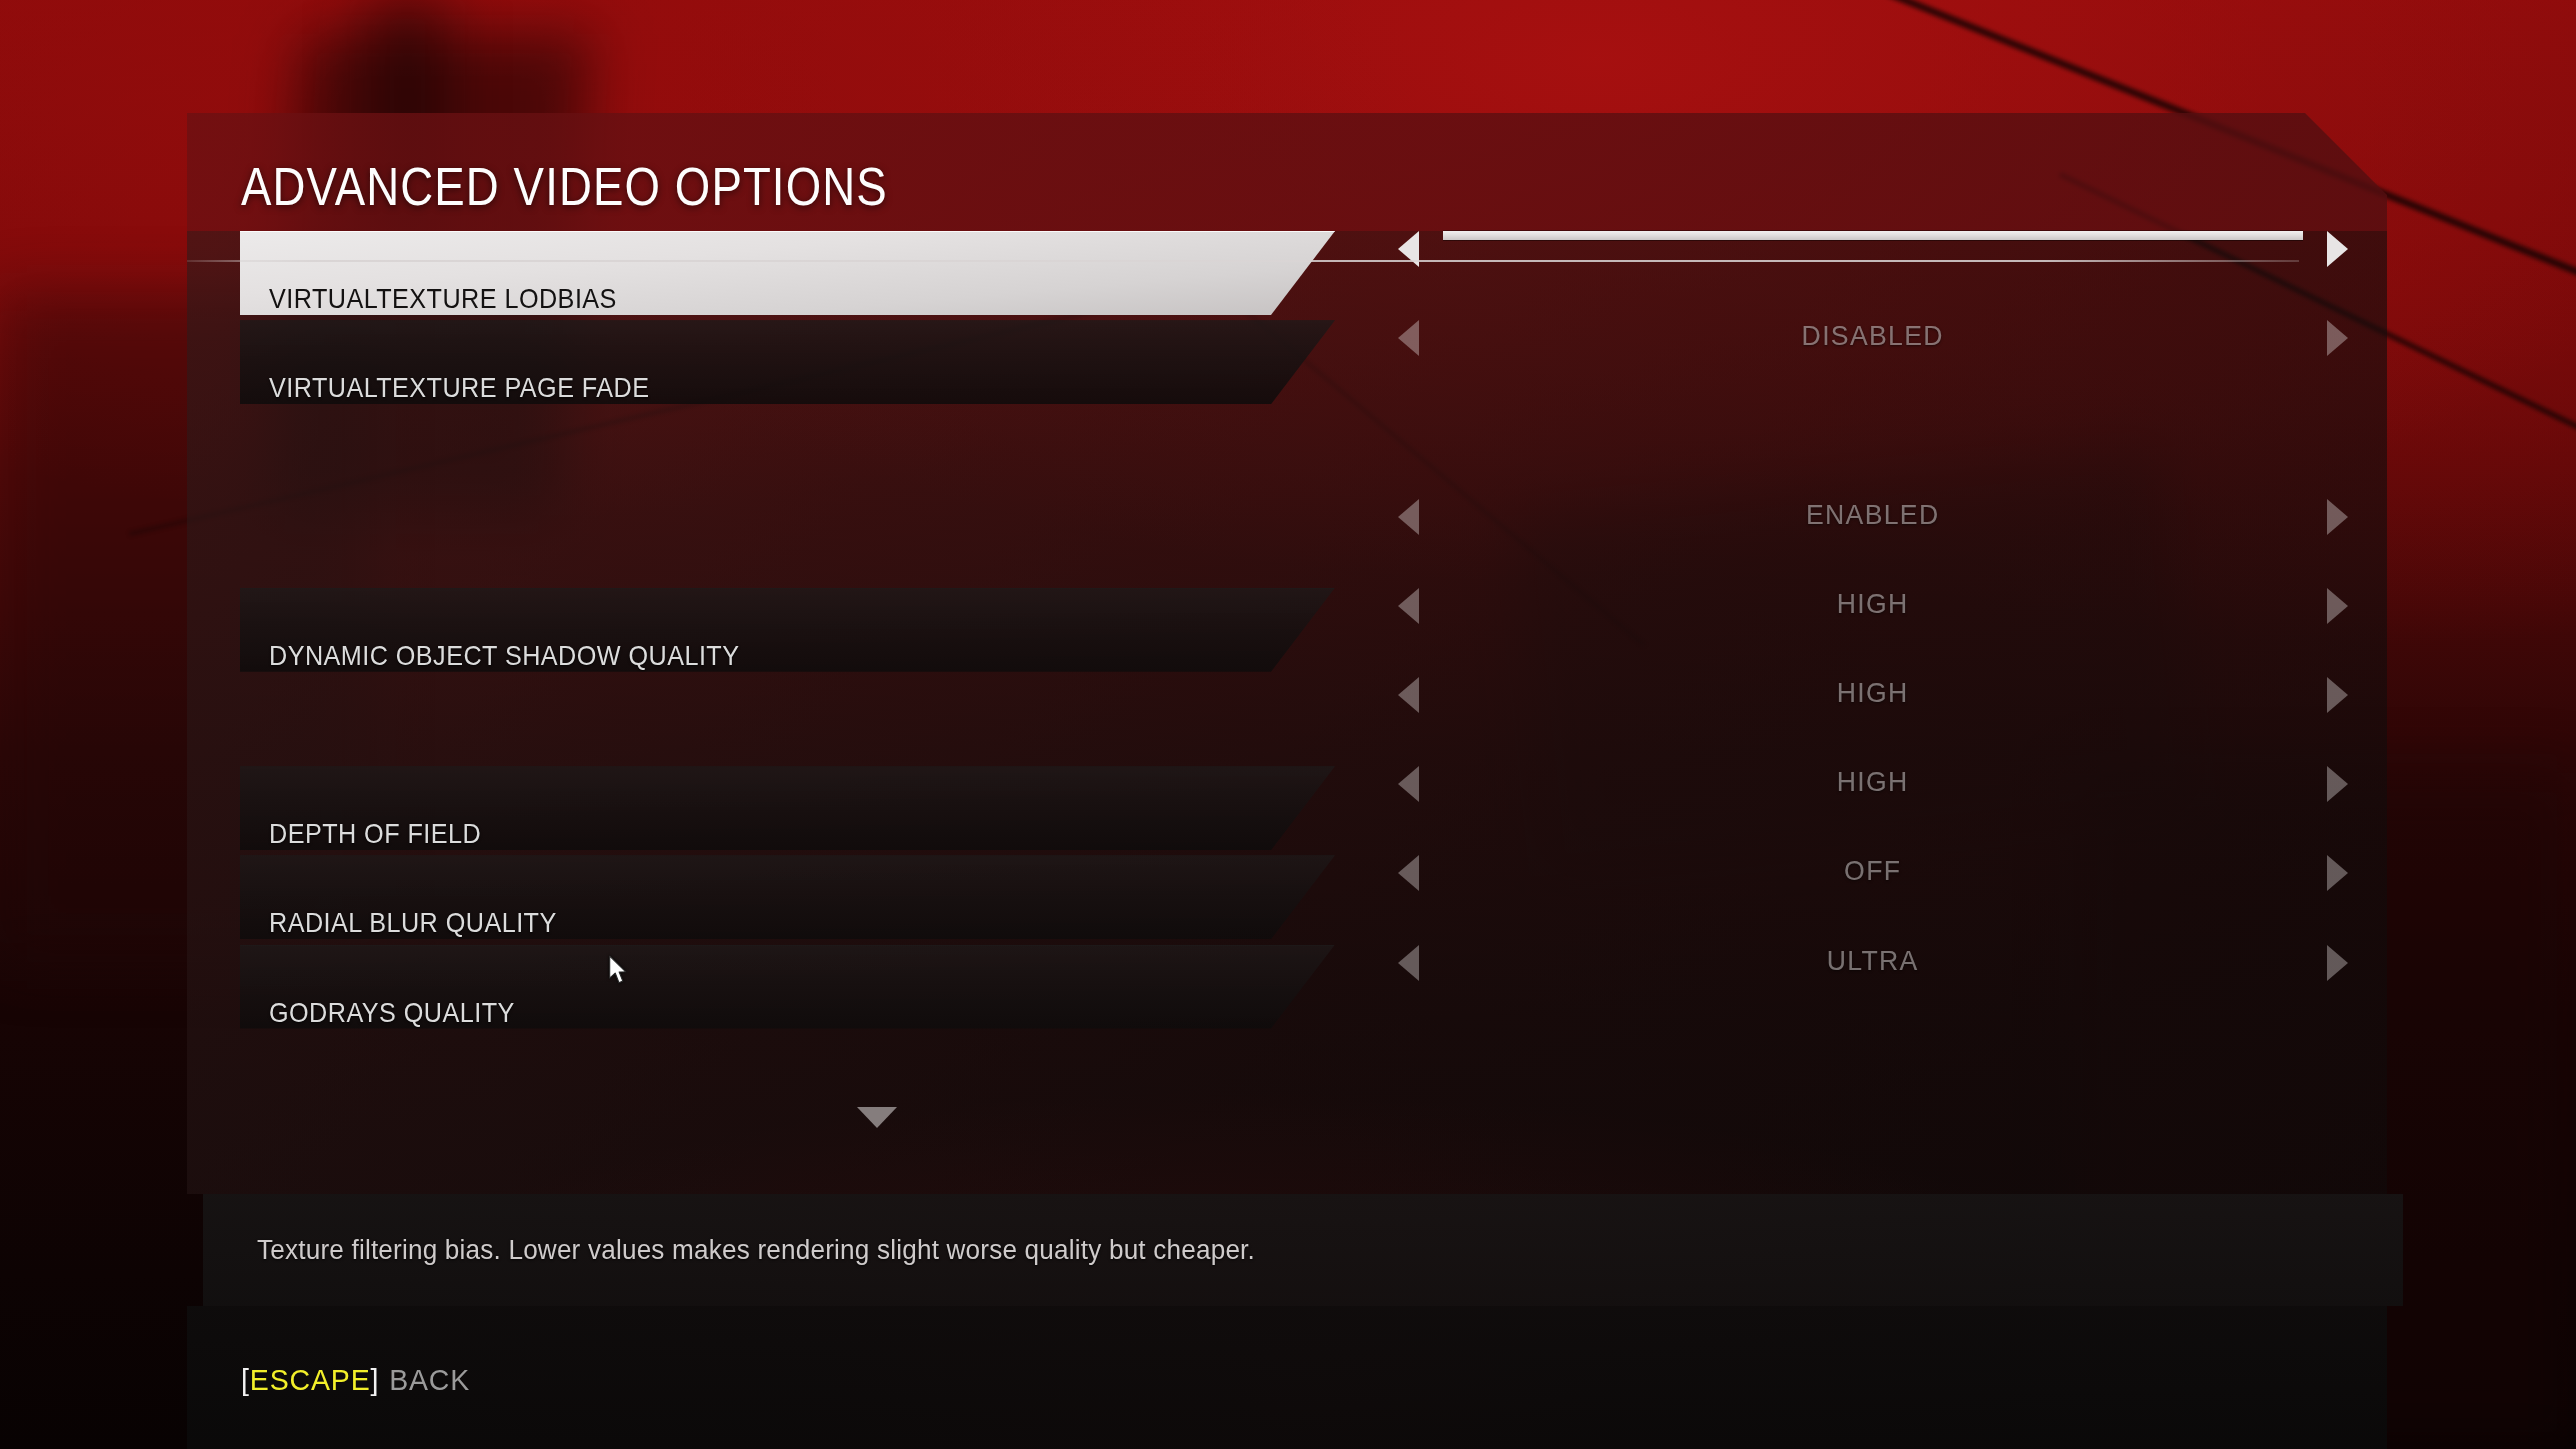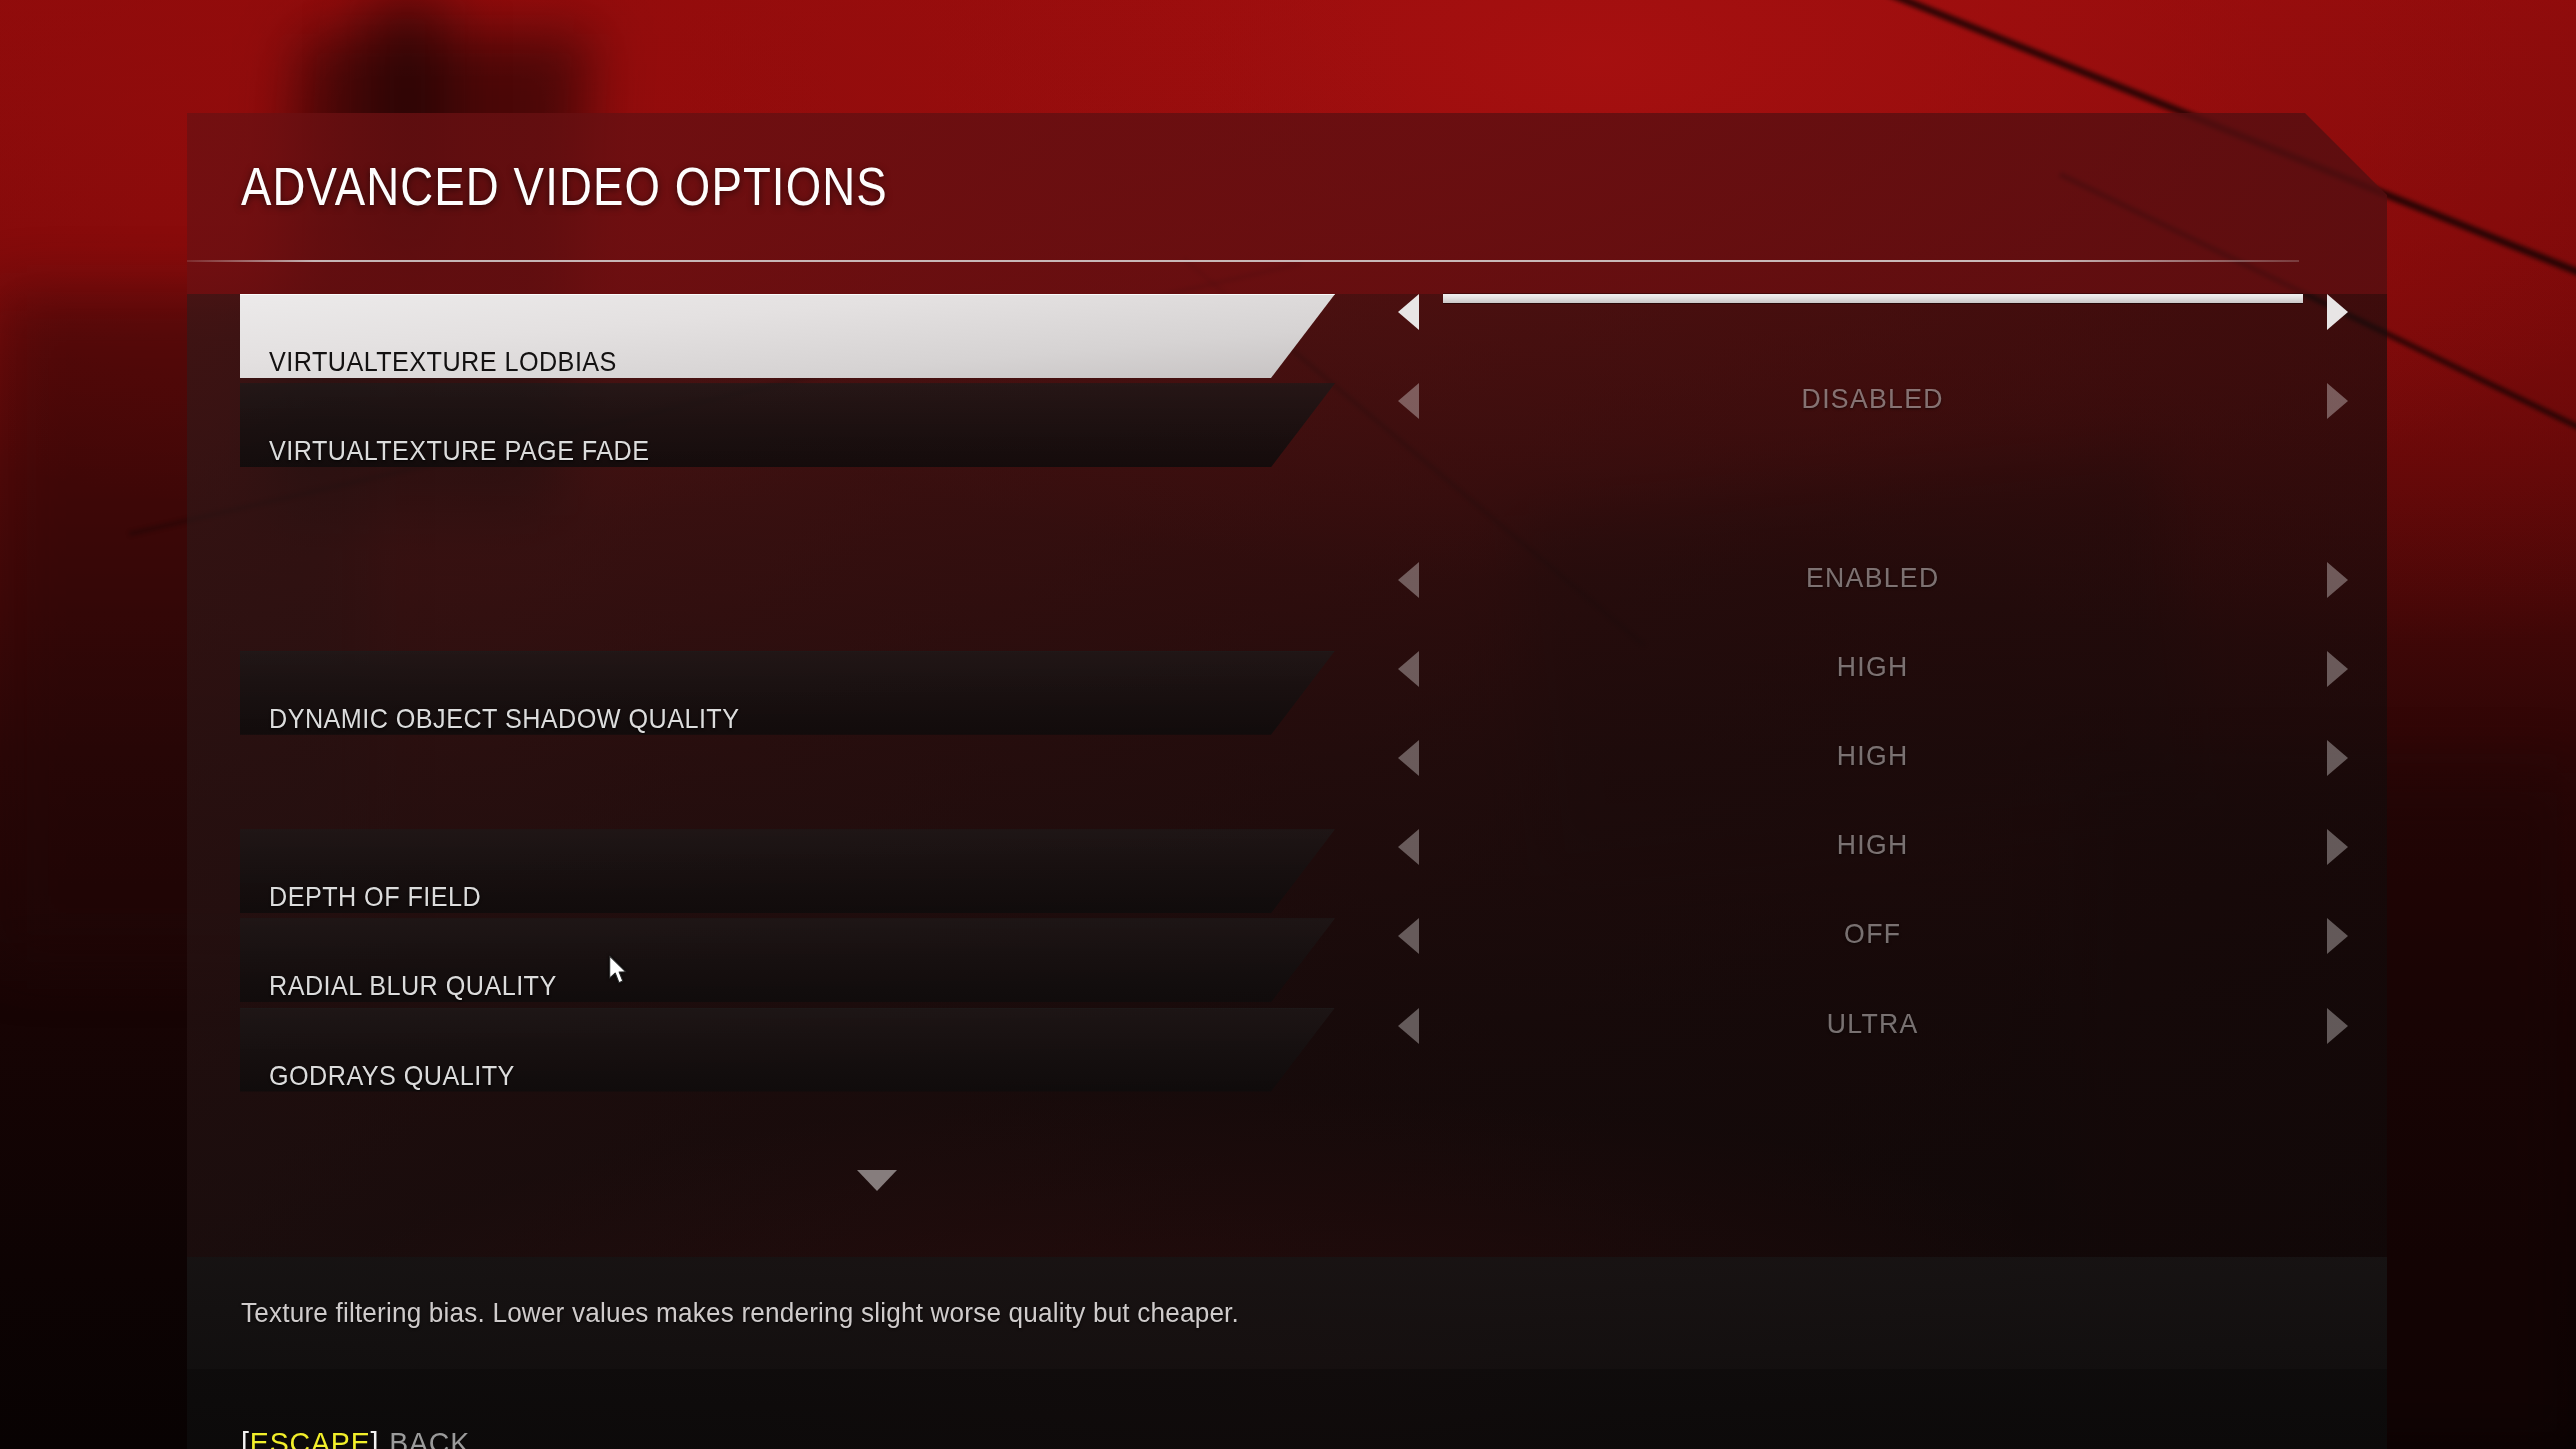--- a/index.html
+++ b/index.html
@@ -40,21 +40,21 @@
   
   #panel {
     position:absolute;
     left:187px; top:113px;
     width:2200px; height:1223px;
   }
 
   
   #header {
     position:relative;
-    height:181px;
+    height:118px;
     background:linear-gradient(100deg, rgba(108,16,18,.80) 0%, rgba(96,15,17,.80) 40%, rgba(84,14,16,.82) 100%);
     -webkit-clip-path: polygon(0 0, calc(100% - 82px) 0, 100% 82px, 100% 100%, 0 100%);
     clip-path: polygon(0 0, calc(100% - 82px) 0, 100% 82px, 100% 100%, 0 100%);
   }
   #header-title {
     position:absolute;
     left:54px; top:43px;
     font-size:53px;
     letter-spacing:1.3px;
     color:#fdfdfd;
@@ -159,21 +159,21 @@
     left:670px; top:876px;
     width:0; height:0;
     border-left:20px solid transparent;
     border-right:20px solid transparent;
     border-top:21.5px solid rgba(200,196,196,.62);
   }
 
   
   #desc {
     position:absolute;
-    left:0; top:963px;
+    left:16px; top:963px;
     width:100%; height:112px;
     background:linear-gradient(180deg, rgba(23,20,20,.92) 0%, rgba(18,16,16,.94) 100%);
     display:flex; align-items:center;
   }
   #desc-text {
     margin-left:54px;
     font-size:27.5px;
     color:#cfcbcb;
     letter-spacing:0.2px;
     transform:scaleX(.95);

